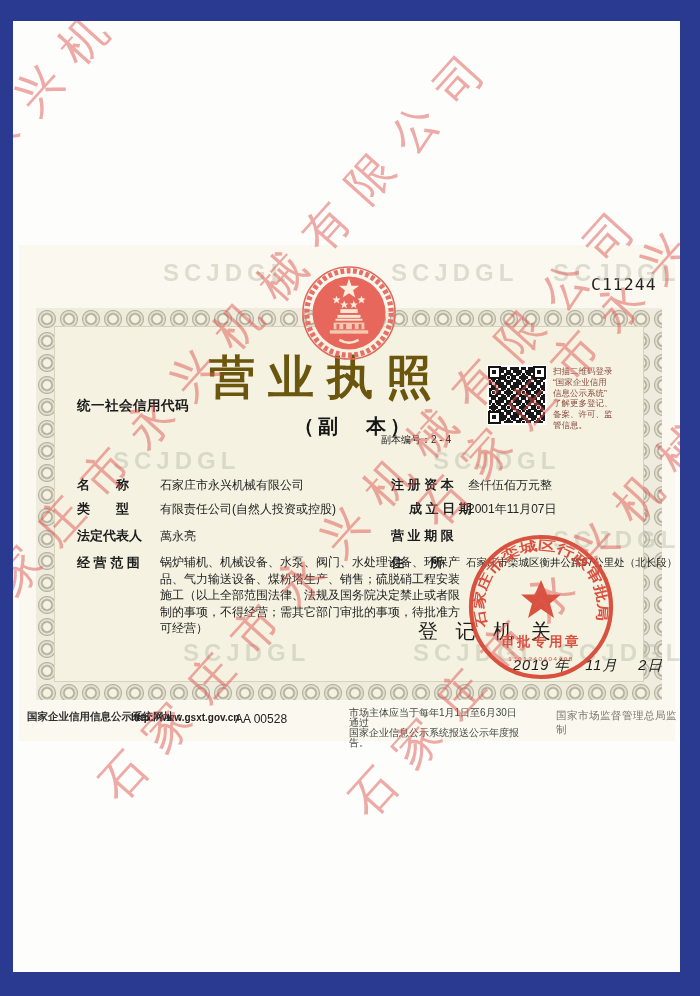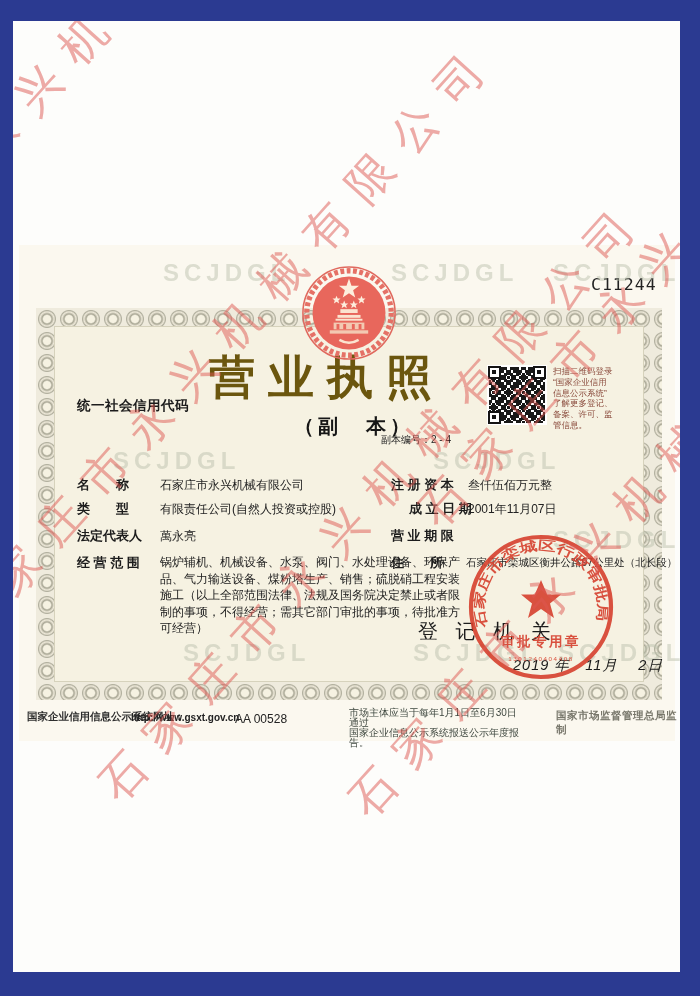--- a/index.html
+++ b/index.html
@@ -31,21 +31,21 @@
   .fvalue{position:absolute;font-size:12px;color:#222;z-index:3;}
   .scope{width:300px;line-height:16.5px;text-align:justify;}
   .addr{font-size:10.5px;white-space:nowrap;}
   .registrar{position:absolute;left:405px;top:597px;font-size:20px;font-weight:normal;color:#1c1c1c;letter-spacing:6px;z-index:3;}
   .seal{position:absolute;left:447px;top:505px;width:162px;height:162px;z-index:6;opacity:.9;}
   .date{position:absolute;left:500px;top:635px;font-size:14.5px;color:#1a1a1a;letter-spacing:1px;z-index:3;font-style:italic;}
   .f-label{position:absolute;left:14px;top:689px;font-size:10.5px;font-weight:bold;color:#2e2e2e;z-index:3;}
   .f-url{position:absolute;left:118px;top:691px;font-size:10px;font-weight:bold;color:#222;z-index:3;}
   .f-code{position:absolute;left:222px;top:691px;font-size:12px;color:#222;z-index:3;}
   .f-notice{position:absolute;left:336px;top:687px;width:170px;font-size:10px;line-height:10px;color:#3d463e;z-index:3;}
-  .f-producer{position:absolute;left:543px;top:688px;font-size:10.5px;color:#77766a;letter-spacing:.5px;z-index:3;font-weight:bold;}
+  .f-producer{position:absolute;left:543px;top:688px;font-size:10.5px;color:#77766a;letter-spacing:.5px;z-index:3;}
   .sg{position:absolute;font-size:24px;font-weight:bold;color:#b7bda9;opacity:.45;letter-spacing:5px;z-index:2;}
   .wm{position:absolute;font-size:46px;color:rgba(222,88,82,.5);letter-spacing:20px;white-space:nowrap;transform:rotate(-48deg);transform-origin:0 50%;z-index:9;pointer-events:none;}
 </style>
 </head>
 <body>
 
 <div class="frame">
   <div class="page">
     <div class="scan-region"></div>
 

